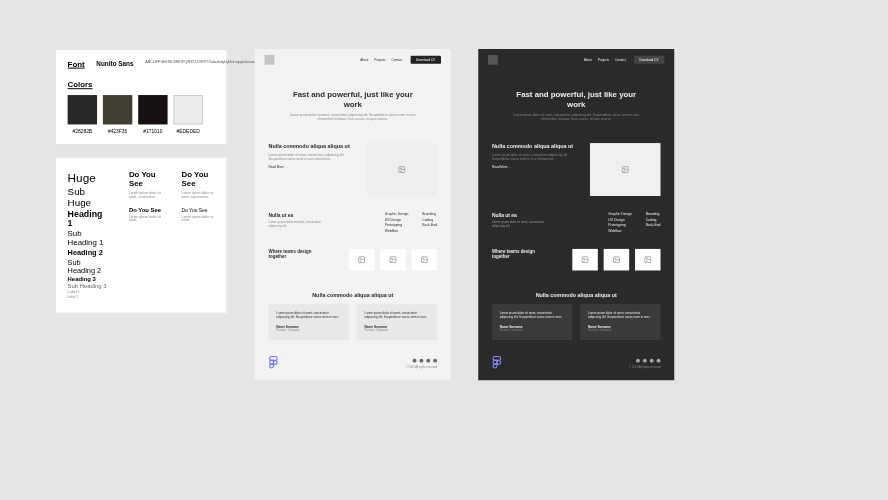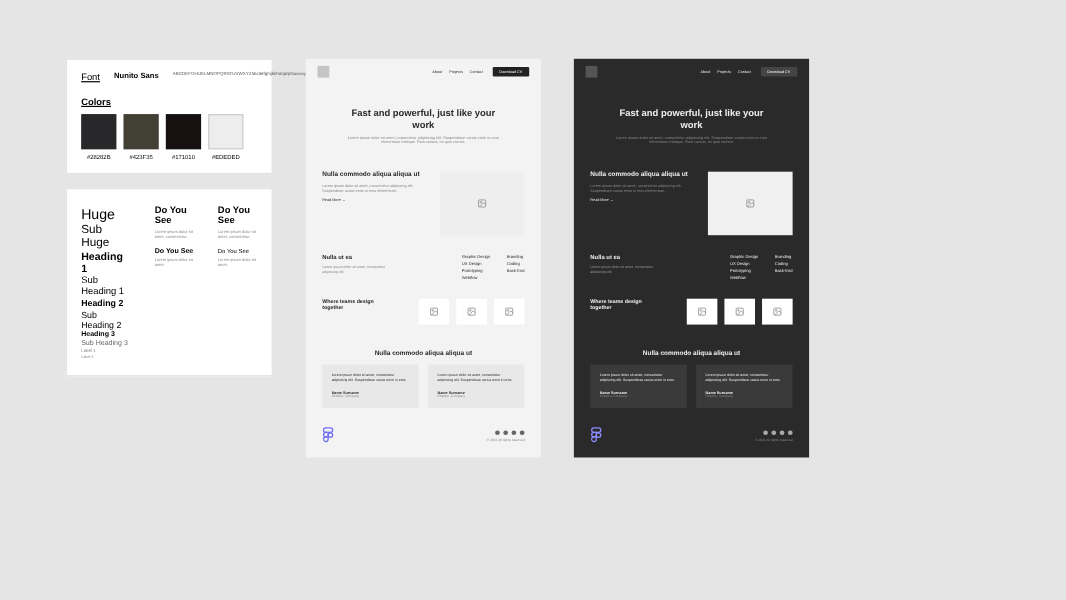--- a/index.html
+++ b/index.html
@@ -23,21 +23,21 @@
   .style-col { display: flex; flex-direction: column; gap: 12px; }
 
   .card {
     background: #fff;
     border: 1px solid #e2e2e2;
     padding: 10px 12px;
     width: 176px;
   }
 
   .font-row { display: flex; gap: 12px; }
-  .font-label { font-size: 8px; font-weight: 400; text-decoration: underline; }
+  .font-label { font-size: 8px; font-weight: 700; text-decoration: underline; }
   .font-name  { font-size: 6.5px; font-weight: 700; }
   .font-sample{ font-size: 3.8px; line-height: 1.1; color: #555; width: 70px; }
 
   .colors-label { font-size: 8px; font-weight: 700; text-decoration: underline; margin-top: 12px; }
   .swatches { display: flex; gap: 6px; margin-top: 6px; }
   .swatch-wrap { display: flex; flex-direction: column; align-items: center; gap: 4px; }
   .swatch { width: 30px; height: 30px; }
   .swatch-hex { font-size: 5px; }
 
   .type-card { padding: 14px 12px; display: flex; gap: 20px; width: 176px; min-height: 130px; }

